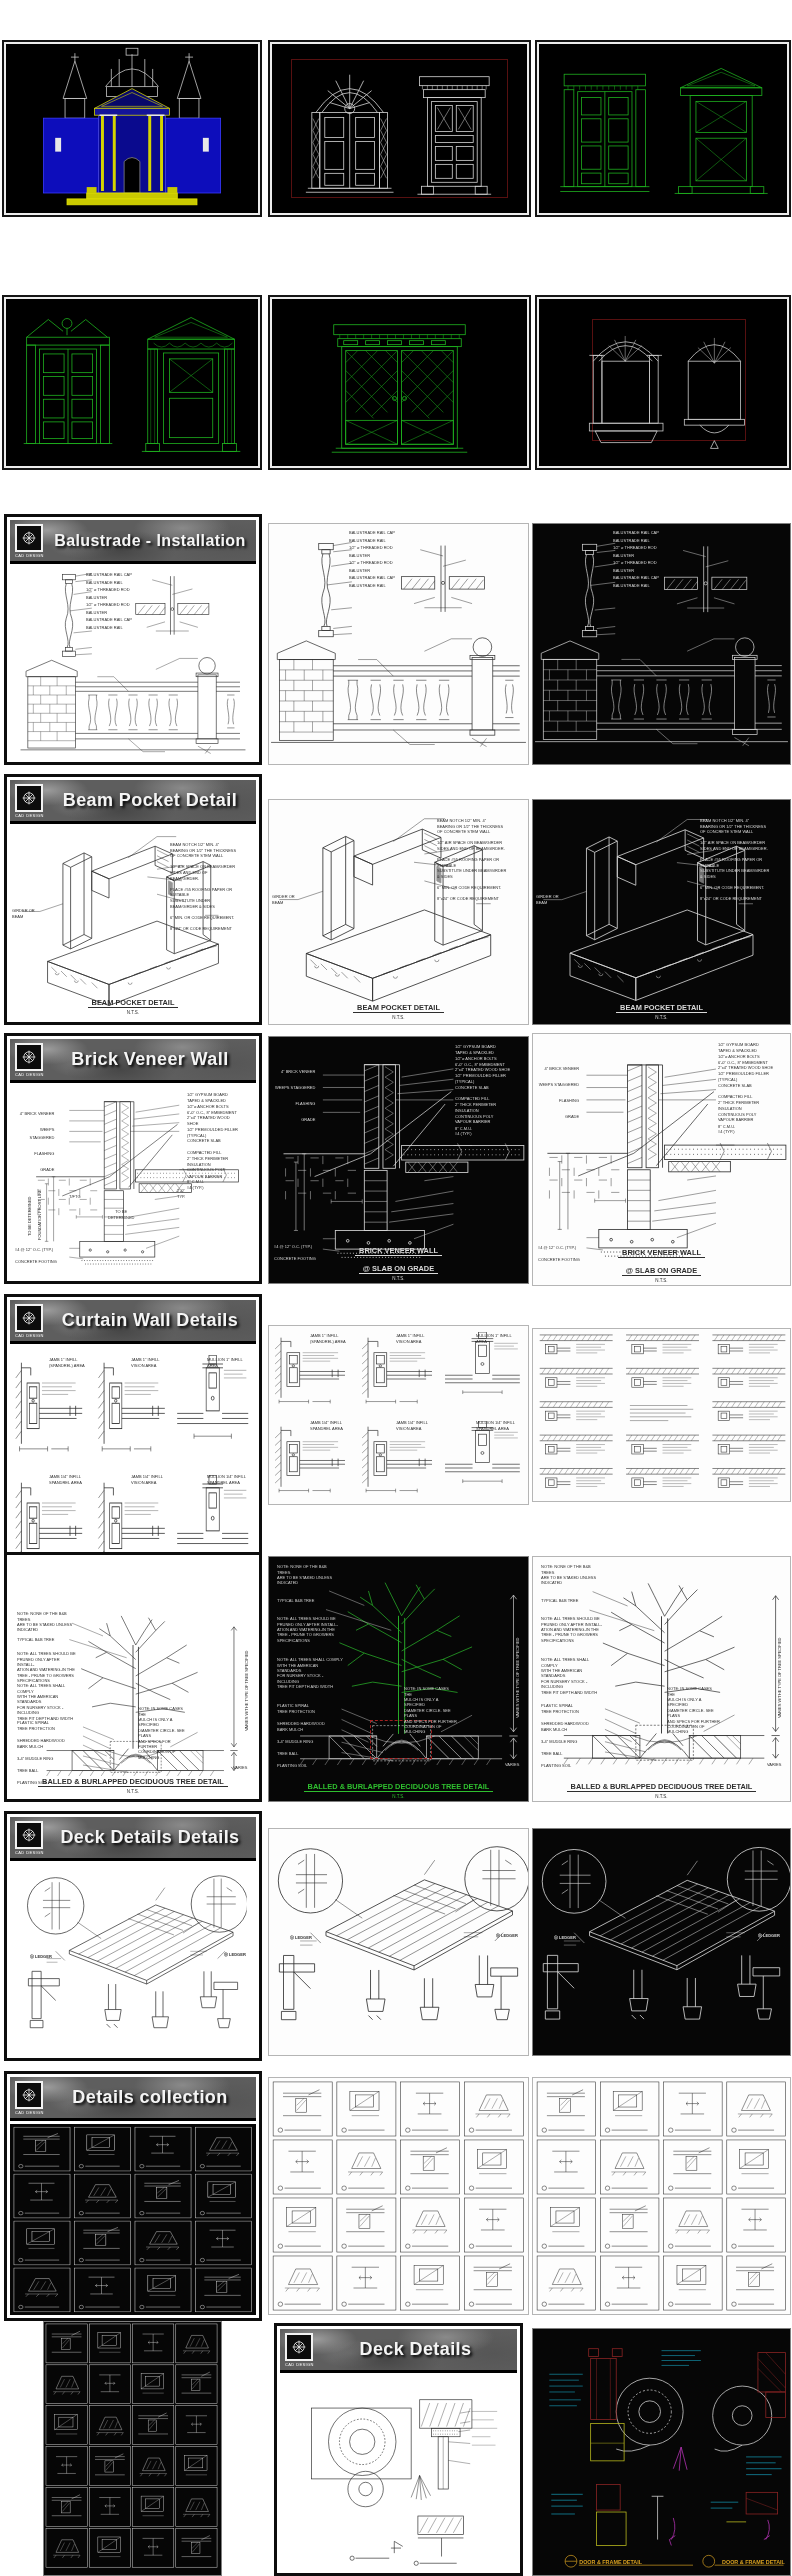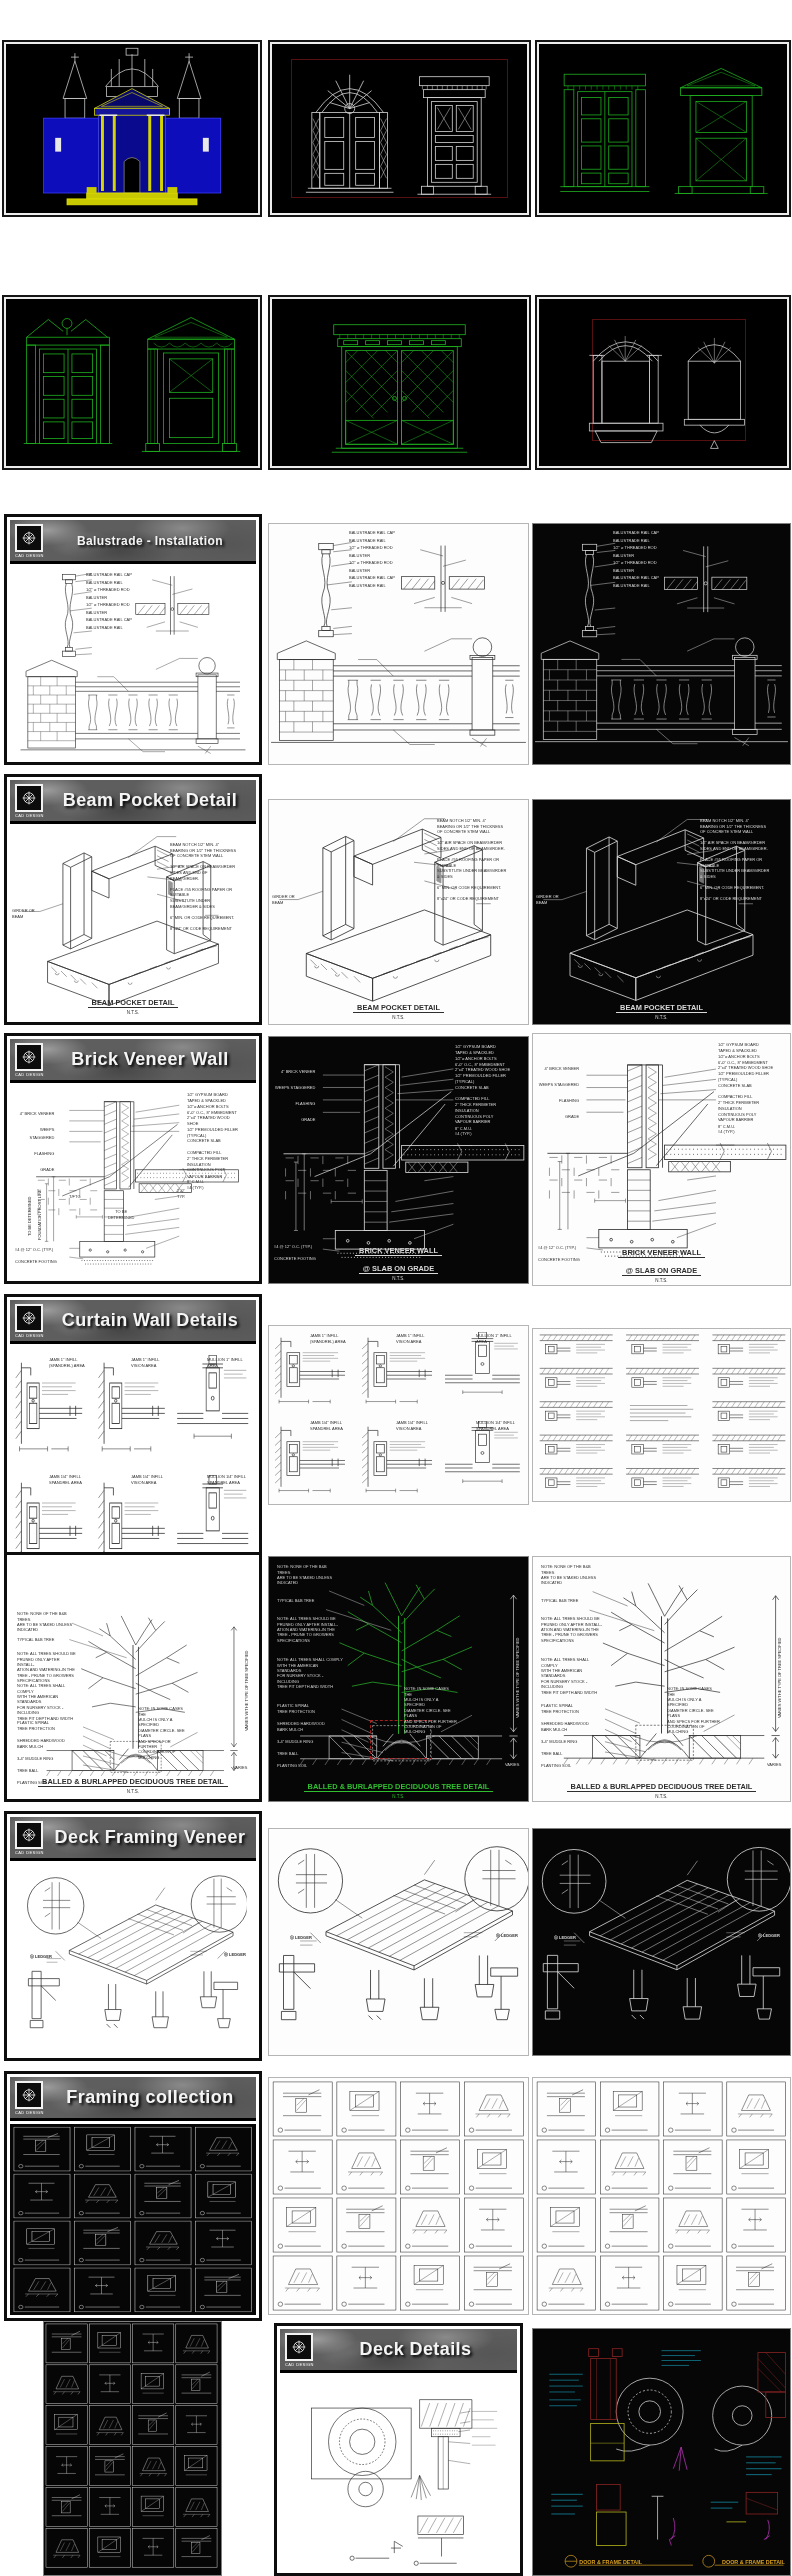--- a/index.html
+++ b/index.html
@@ -17,21 +17,21 @@
  radial-gradient(79px 30px at 45% 75%, #474747, transparent 70%),
  radial-gradient(69px 26px at 70% 20%, #8a8a8a, transparent 70%),
  radial-gradient(89px 34px at 90% 60%, #565656, transparent 75%),
  radial-gradient(50px 20px at 30% 60%, #777, transparent 70%),
  #5e5e5e;}
 .logowrap{display:flex;flex-direction:column;align-items:center;flex:none}
 .logo{width:24px;height:24px;border:2px solid #f2f2f2;background:#0c0c0c;display:flex;align-items:center;justify-content:center}
 .logotext{font-size:4px;color:#fff;margin-top:1px;letter-spacing:0.4px;white-space:nowrap}
 .btitle{flex:1;text-align:center;color:#f4f4f4;font-weight:bold;font-size:18px;
  text-shadow:2px 2px 3px #000;letter-spacing:0.4px;white-space:nowrap}
-.btitle.small{font-size:12px}
+.btitle.small{font-size:16px}
 .sheetbody{position:absolute;left:3px;right:3px;top:50px;bottom:3px;background:#fff;overflow:hidden}
 .sheetbody.dark{background:#060606}
 .fullbody{position:absolute;left:0;top:0;right:0;bottom:0;overflow:hidden}
 .draw{position:absolute;left:0;top:0;width:100%;height:100%}
 .ink-dark{color:#2e2e2e}.ink-light{color:#d9d9d9}.ink-green{color:#27b427}
 .ann{position:absolute;font-size:5px;line-height:1.35;transform:scale(.8);transform-origin:0 0;
  white-space:pre-line;color:inherit}
 .ann.r{text-align:right}
 .vlab{position:absolute;font-size:5px;transform:rotate(-90deg) scale(.8);transform-origin:0 0;white-space:nowrap;color:inherit}
 .cap{position:absolute;left:0;right:0;text-align:center;color:inherit}
@@ -1260,21 +1260,21 @@
    <div class="logo">
           <svg width="16" height="16" viewBox="0 0 20 20">
             <g fill="none" stroke="#eee" stroke-width="1">
               <circle cx="10" cy="10" r="6.5"></circle>
               <path d="M10 2 V18 M2 10 H18 M5 5 L15 15 M15 5 L5 15"></path>
             </g>
           </svg>
         </div>
    <div class="logotext">CAD DESIGN</div>
   </div>
-  <div class="btitle">Deck Framing Veneer</div>
+  <div class="btitle">Deck Details Details</div>
  </div>
  <div class="sheetbody ink-dark">
   <svg class="draw" viewBox="0 0 250 210" preserveAspectRatio="xMidYMid meet">
         <use href="#sym-deck"></use>
       </svg>
   <div class="ann" style="left:8%;top:47%;font-weight:bold">Ⓐ LEDGER</div>
   <div class="ann" style="right:2%;top:46%;font-weight:bold">Ⓑ LEDGER</div>
  </div>
 </div>
 <div class="tile sheet ink-dark" style="left:268px;top:1828px;width:261px;height:228px">
@@ -1302,21 +1302,21 @@
    <div class="logo">
           <svg width="16" height="16" viewBox="0 0 20 20">
             <g fill="none" stroke="#eee" stroke-width="1">
               <circle cx="10" cy="10" r="6.5"></circle>
               <path d="M10 2 V18 M2 10 H18 M5 5 L15 15 M15 5 L5 15"></path>
             </g>
           </svg>
         </div>
    <div class="logotext">CAD DESIGN</div>
   </div>
-  <div class="btitle">Framing collection</div>
+  <div class="btitle">Details collection</div>
  </div>
  <div class="sheetbody dark ink-light">
   <svg class="draw" viewBox="0 0 250 240" preserveAspectRatio="none">
         <use href="#sym-detailsgrid"></use>
       </svg>
  </div>
 </div>
 <div class="tile sheet ink-dark" style="left:268px;top:2077px;width:261px;height:238px">
  <div class="fullbody">
   <svg class="draw" viewBox="0 0 250 240" preserveAspectRatio="none">

